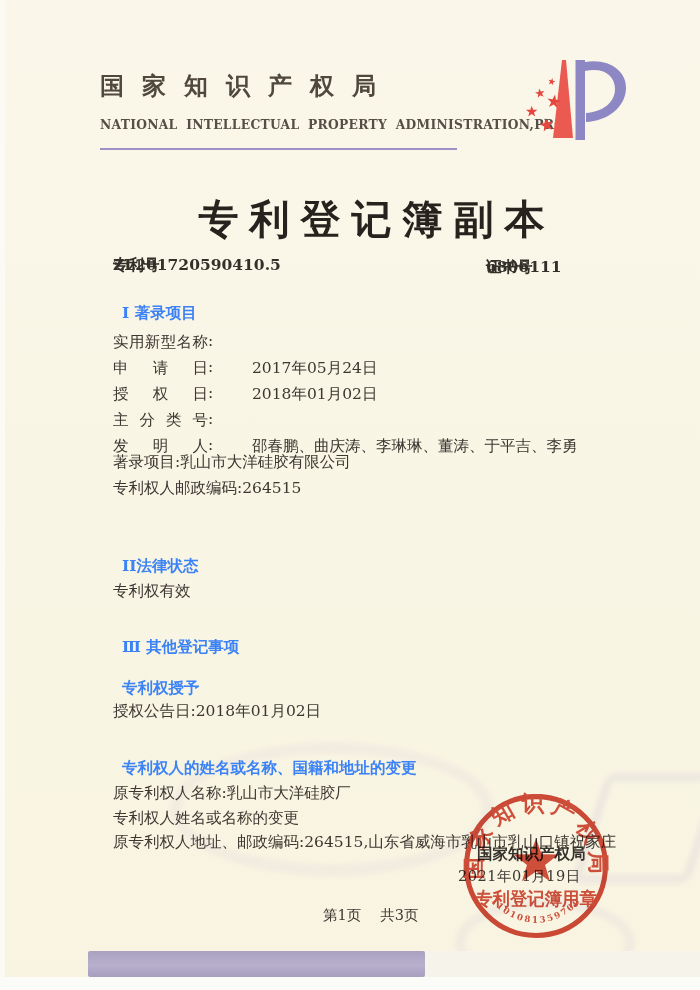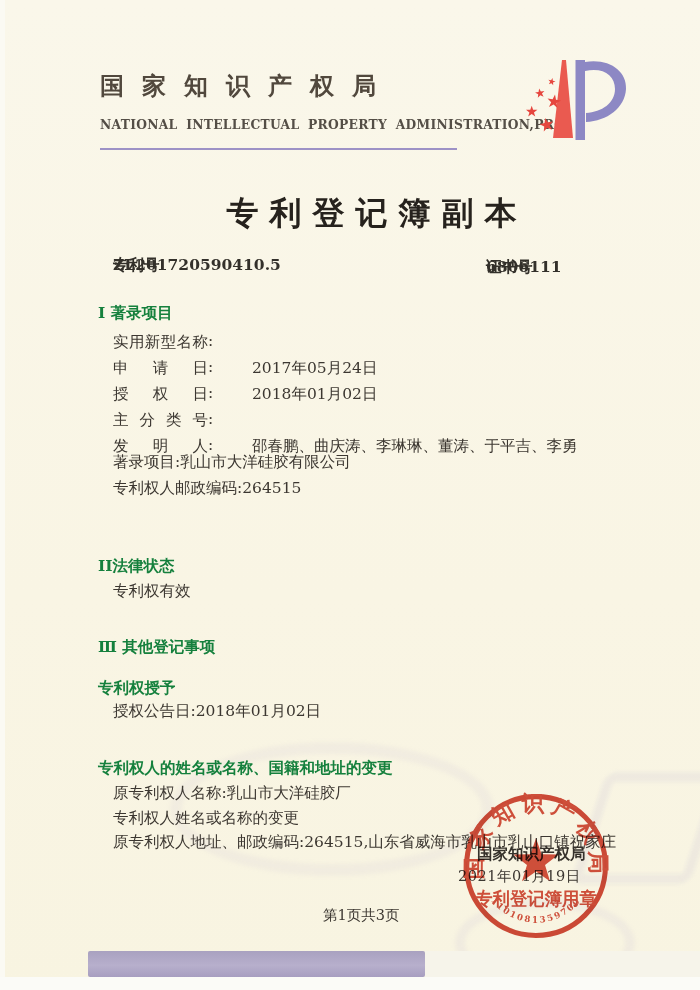--- a/index.html
+++ b/index.html
@@ -32,27 +32,27 @@
   .hdr-en{
     position:absolute;left:100px;top:117px;
     font-size:12.3px;font-weight:bold;letter-spacing:.3px;word-spacing:4px;color:#544e46;white-space:nowrap;
   }
   .hdr-rule{position:absolute;left:100px;top:148px;width:357px;height:2px;background:#9d92c6;}
 
   .logo{position:absolute;left:516px;top:54px;width:112px;height:96px;}
 
   .doc-title{
     position:absolute;left:177px;top:192px;width:400px;text-align:center;
-    font-size:32px;font-weight:bold;letter-spacing:11px;color:#26221d;white-space:nowrap;
+    font-size:40px;font-weight:bold;letter-spacing:11px;color:#26221d;white-space:nowrap;
   }
   .pn-row span{position:absolute;font-size:15.5px;font-weight:600;color:#33302a;white-space:nowrap;}
   .pn-left{left:113px;top:255px;}
   .pn-right{left:486px;top:257px;}
 
-  .sec-head{position:absolute;left:98px;font-size:15.5px;font-weight:bold;color:#15803d;white-space:nowrap;}
+  .sec-head{position:absolute;left:122px;font-size:15.5px;font-weight:bold;color:#3b82f6;white-space:nowrap;}
   .body-line{font-size:15.5px;color:#3c3731;white-space:nowrap;}
 
   .frow{position:absolute;left:113px;display:flex;font-size:15.5px;color:#3c3731;white-space:nowrap;}
   .flabel{display:inline-block;width:95px;text-align:justify;text-align-last:justify;}
   .fcolon{display:inline-block;width:6px;}
   .fvalue{margin-left:38px;}
 
   .block{position:absolute;left:113px;}
   .block p{margin:0;line-height:26px;}
 
@@ -60,21 +60,21 @@
 
   .issuer-name{position:absolute;left:477px;top:844px;font-size:15.5px;font-weight:bold;color:#35312b;white-space:nowrap;}
   .issuer-date{position:absolute;left:458px;top:867px;font-size:14.5px;color:#3c3731;letter-spacing:.5px;white-space:nowrap;}
 
   .seal{position:absolute;left:462px;top:789px;width:148px;height:152px;opacity:.92;mix-blend-mode:multiply;}
   .seal text{font-family:"DejaVu Serif","Liberation Serif",serif;}
   .seal .ring-t{font-size:22px;font-weight:bold;letter-spacing:6px;fill:#d04331;}
   .seal .banner-t{font-size:18px;font-weight:bold;fill:#d04331;}
   .seal .serial-t{font-size:8.5px;font-weight:bold;letter-spacing:2px;fill:#d04331;}
 
-  .footer{position:absolute;left:323px;top:906px;display:flex;font-size:14.5px;color:#3c3731;white-space:nowrap;}
+  .footer{position:absolute;left:323px;top:906px;display:flex;gap:19px;font-size:14.5px;color:#3c3731;white-space:nowrap;}
 </style>
 </head>
 <body>
 
 <div class="paper"></div>
 <div class="left-sliver"></div>
 <div class="wm wm-a"></div>
 <div class="wm wm-b"></div>
 <div class="wm wm-c"></div>
 

